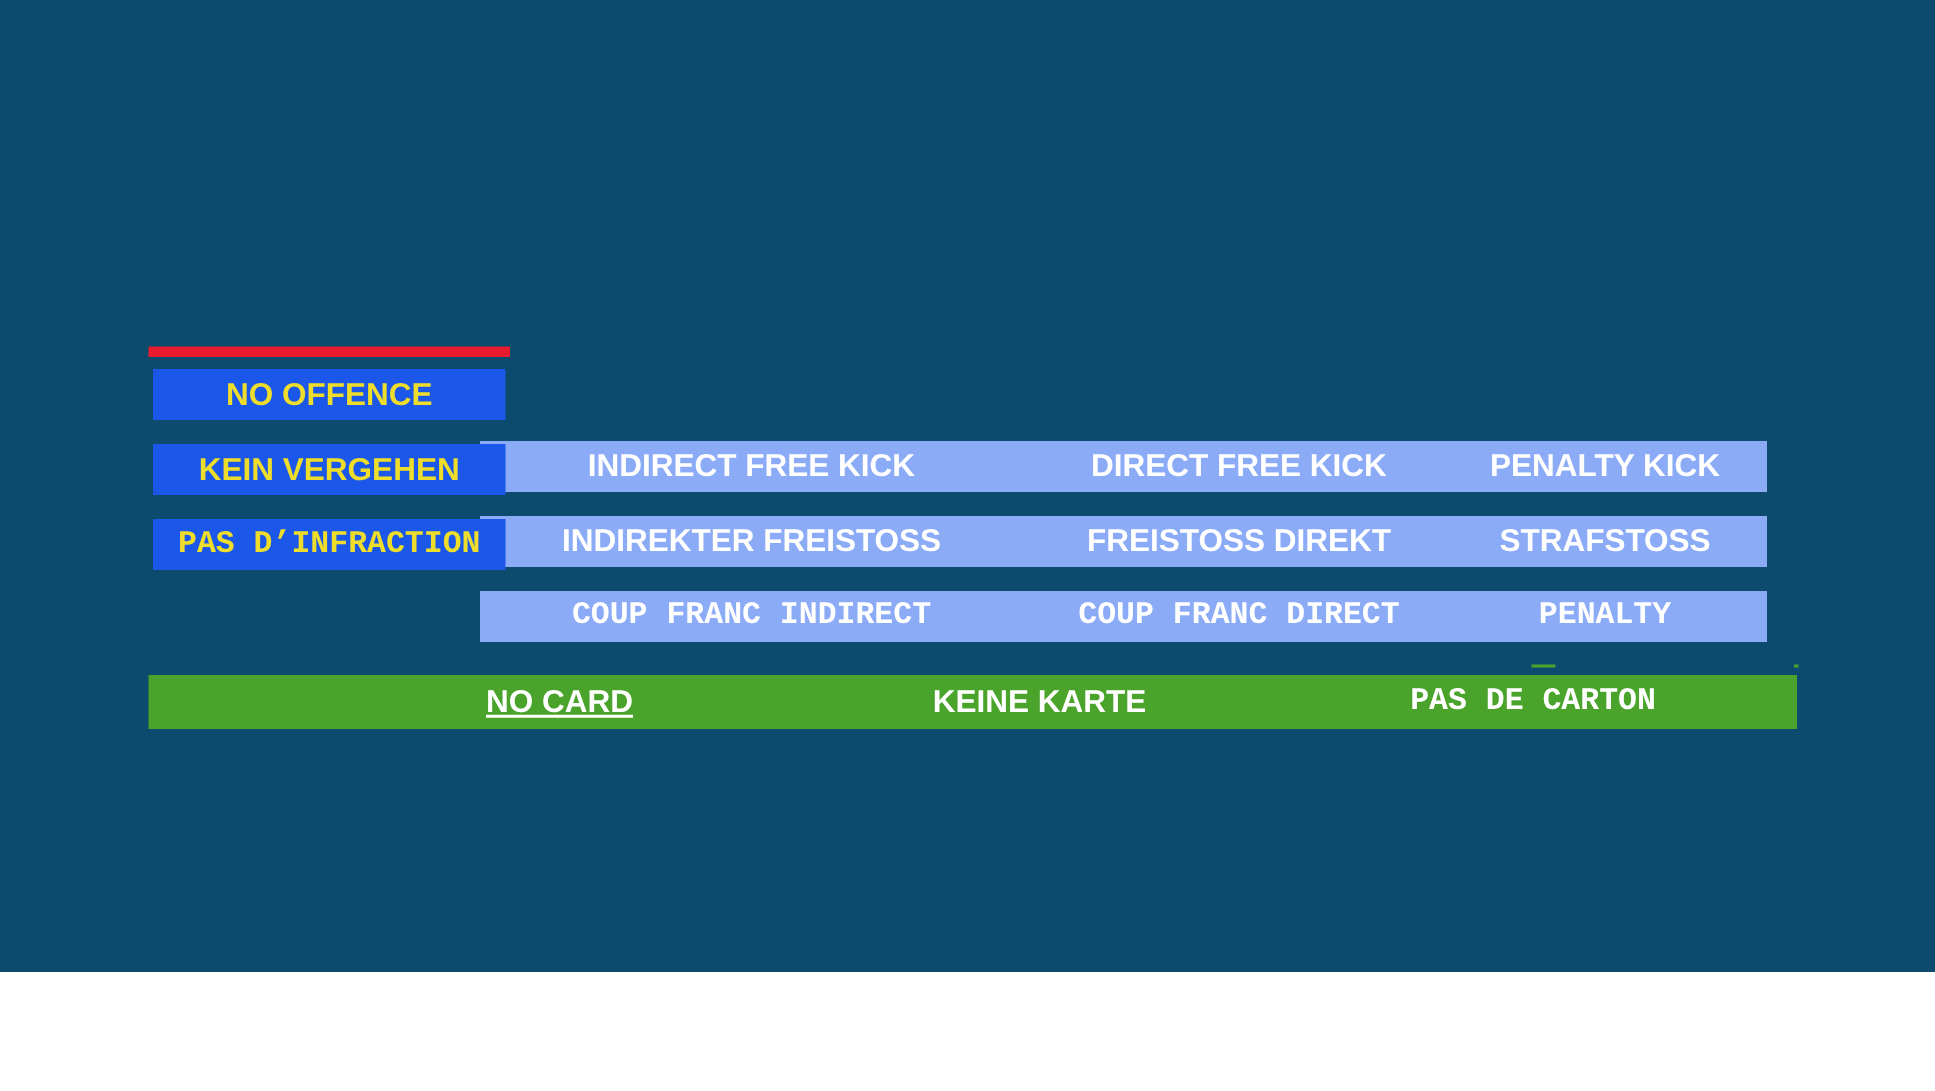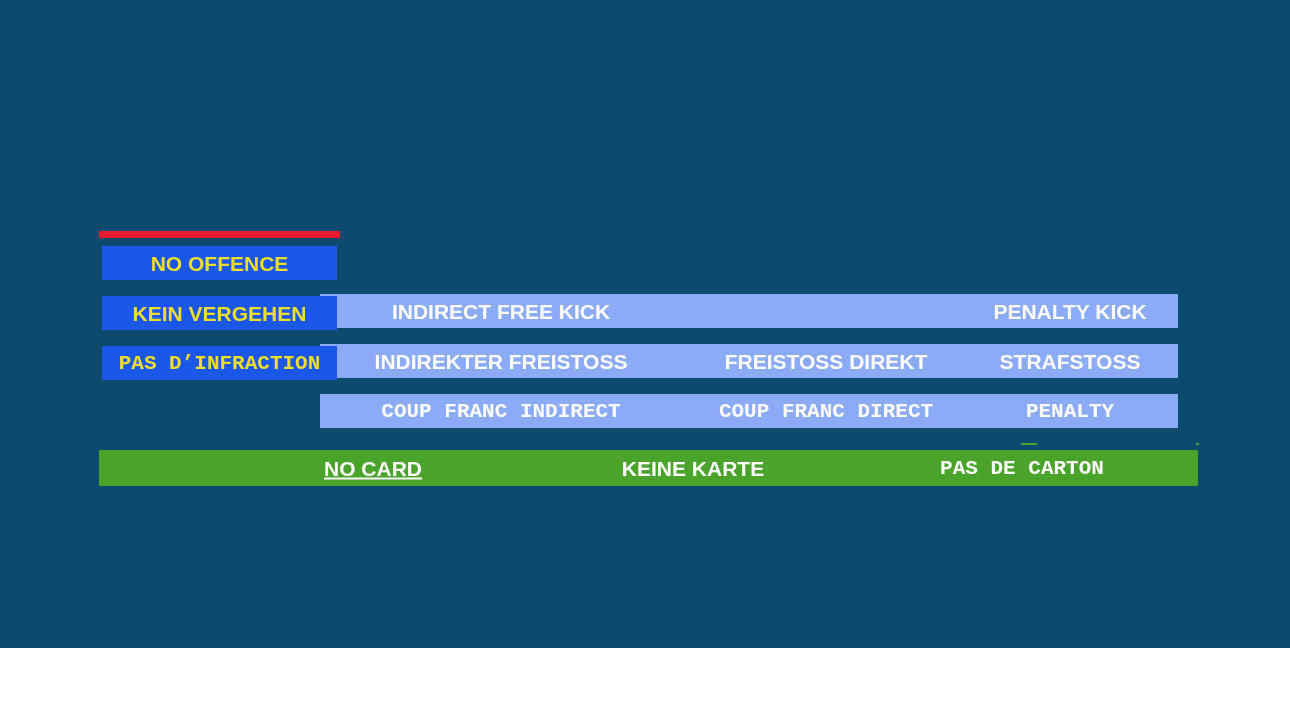--- a/index.html
+++ b/index.html
@@ -90,20 +90,21 @@
 <div class="canvas">
 
   <div class="red-bar"></div>
 
   <section class="row row-1">
     <div class="offence-cell">
       <span>NO OFFENCE</span>
     </div>
     <div class="outcome-bar">
       <span class="bar-label pos-indirect">INDIRECT FREE KICK</span>
+      <span class="bar-label pos-direct">DIRECT FREE KICK</span>
       <span class="bar-label pos-penalty">PENALTY KICK</span>
     </div>
   </section>
 
   <section class="row row-2">
     <div class="offence-cell">
       <span>KEIN VERGEHEN</span>
     </div>
     <div class="outcome-bar">
       <span class="bar-label pos-direct">FREISTOSS DIREKT</span>

